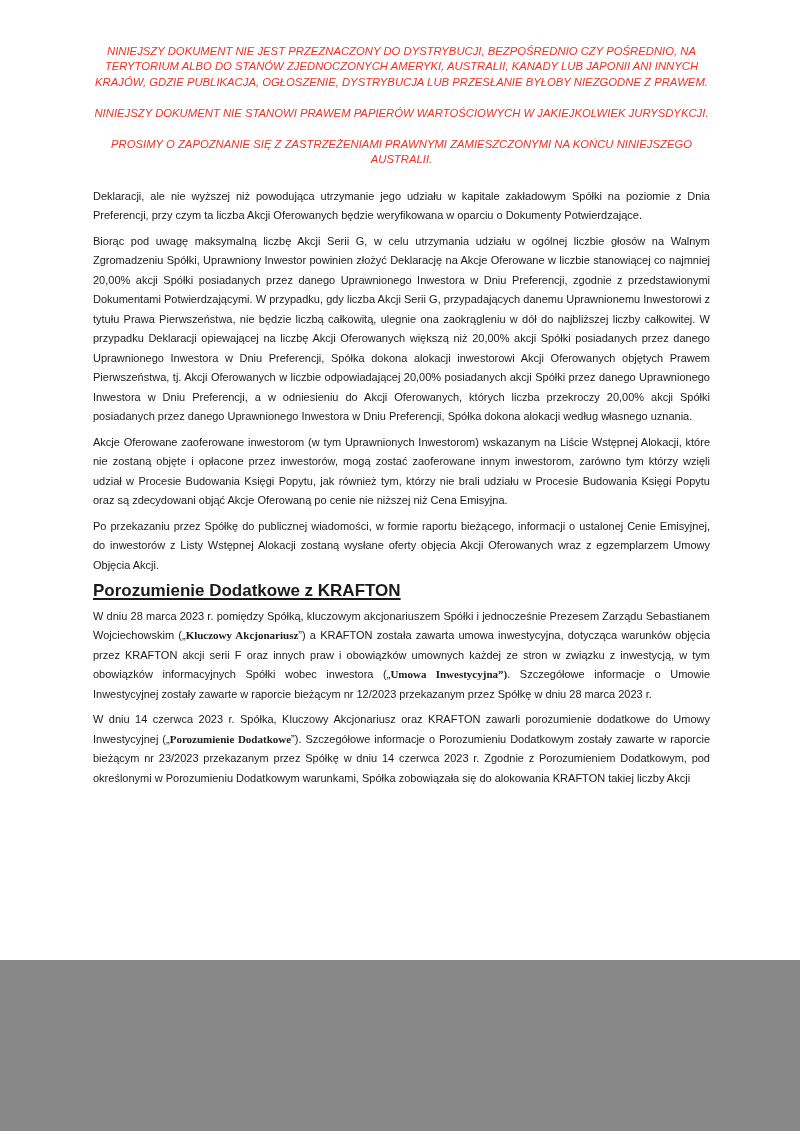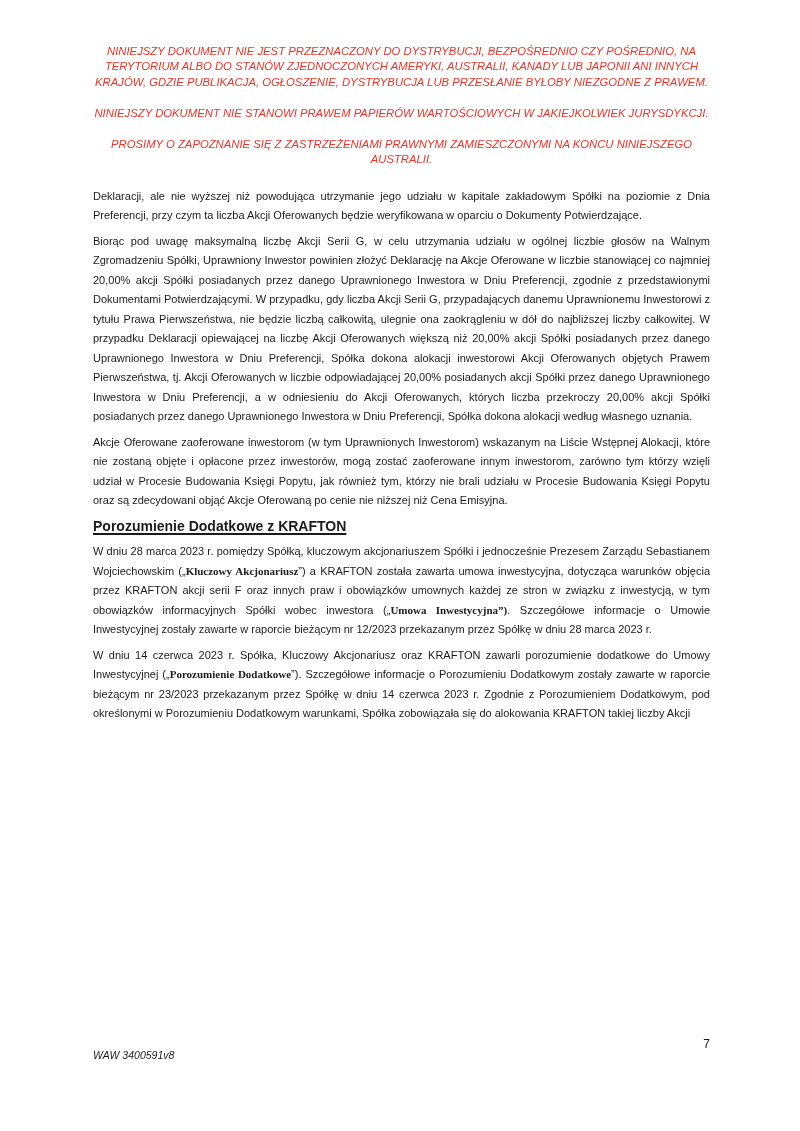--- a/index.html
+++ b/index.html
@@ -4,21 +4,21 @@
 <style>
   :root{
     --disclaimer_red:#ee3227;
     --body_text:#1b1b1b;
     --page_background:#ffffff;
   }
   html,body{margin:0;padding:0;background:#888;}
   .page{
     position:relative;
     width:800px;
-    height:1131px;
+    height:960px;
     margin:0 auto;
     background:var(--page_background);
     box-sizing:border-box;
     padding:44px 90px 0 93px;
     overflow:hidden;
     font-family:"Liberation Sans","DejaVu Sans",sans-serif;
     color:var(--body_text);
   }
   .disclaimer{margin:0 0 2px 0;}
   .disc{
@@ -34,21 +34,21 @@
   .para{
     margin:0 0 6px 0;
     font-size:11px;
     line-height:19.5px;
     text-align:justify;
     text-justify:inter-word;
   }
   .para b{font-weight:bold;font-family:Liberation Serif, serif;}
   .heading{
     margin:2px 0 6px 0;
-    font-size:14px;
+    font-size:17px;
     line-height:19.5px;
     font-weight:bold;
   }
   .heading .underline{
     text-decoration:underline;
     text-decoration-thickness:1.5px;
     text-underline-offset:2px;
   }
   .docref{
     position:absolute;
@@ -76,20 +76,21 @@
   <section class="disclaimer">
     <p class="disc">NINIEJSZY DOKUMENT NIE JEST PRZEZNACZONY DO DYSTRYBUCJI, BEZPOŚREDNIO CZY POŚREDNIO, NA TERYTORIUM ALBO DO STANÓW ZJEDNOCZONYCH AMERYKI, AUSTRALII, KANADY LUB JAPONII ANI INNYCH KRAJÓW, GDZIE PUBLIKACJA, OGŁOSZENIE, DYSTRYBUCJA LUB PRZESŁANIE BYŁOBY NIEZGODNE Z PRAWEM.</p>
     <p class="disc">NINIEJSZY DOKUMENT NIE STANOWI PRAWEM PAPIERÓW WARTOŚCIOWYCH W JAKIEJKOLWIEK JURYSDYKCJI.</p>
     <p class="disc">PROSIMY O ZAPOZNANIE SIĘ Z ZASTRZEŻENIAMI PRAWNYMI ZAMIESZCZONYMI NA KOŃCU NINIEJSZEGO AUSTRALII.</p>
   </section>
 
   <section class="doc-body">
     <p class="para">Deklaracji, ale nie wyższej niż powodująca utrzymanie jego udziału w kapitale zakładowym Spółki na poziomie z Dnia Preferencji, przy czym ta liczba Akcji Oferowanych będzie weryfikowana w oparciu o Dokumenty Potwierdzające.</p>
     <p class="para">Biorąc pod uwagę maksymalną liczbę Akcji Serii G, w celu utrzymania udziału w ogólnej liczbie głosów na Walnym Zgromadzeniu Spółki, Uprawniony Inwestor powinien złożyć Deklarację na Akcje Oferowane w liczbie stanowiącej co najmniej 20,00% akcji Spółki posiadanych przez danego Uprawnionego Inwestora w Dniu Preferencji, zgodnie z przedstawionymi Dokumentami Potwierdzającymi. W przypadku, gdy liczba Akcji Serii G, przypadających danemu Uprawnionemu Inwestorowi z tytułu Prawa Pierwszeństwa, nie będzie liczbą całkowitą, ulegnie ona zaokrągleniu w dół do najbliższej liczby całkowitej. W przypadku Deklaracji opiewającej na liczbę Akcji Oferowanych większą niż 20,00% akcji Spółki posiadanych przez danego Uprawnionego Inwestora w Dniu Preferencji, Spółka dokona alokacji inwestorowi Akcji Oferowanych objętych Prawem Pierwszeństwa, tj. Akcji Oferowanych w liczbie odpowiadającej 20,00% posiadanych akcji Spółki przez danego Uprawnionego Inwestora w Dniu Preferencji, a w odniesieniu do Akcji Oferowanych, których liczba przekroczy 20,00% akcji Spółki posiadanych przez danego Uprawnionego Inwestora w Dniu Preferencji, Spółka dokona alokacji według własnego uznania.</p>
     <p class="para">Akcje Oferowane zaoferowane inwestorom (w tym Uprawnionych Inwestorom) wskazanym na Liście Wstępnej Alokacji, które nie zostaną objęte i opłacone przez inwestorów, mogą zostać zaoferowane innym inwestorom, zarówno tym którzy wzięli udział w Procesie Budowania Księgi Popytu, jak również tym, którzy nie brali udziału w Procesie Budowania Księgi Popytu oraz są zdecydowani objąć Akcje Oferowaną po cenie nie niższej niż Cena Emisyjna.</p>
+    <p class="para">Po przekazaniu przez Spółkę do publicznej wiadomości, w formie raportu bieżącego, informacji o ustalonej Cenie Emisyjnej, do inwestorów z Listy Wstępnej Alokacji zostaną wysłane oferty objęcia Akcji Oferowanych wraz z egzemplarzem Umowy Objęcia Akcji.</p>
 
     <h2 class="heading"><span class="underline">Porozumienie Dodatkowe z KRAFTON</span></h2>
 
     <p class="para"><span>W dniu 28 marca 2023 r. pomiędzy Spółką, kluczowym akcjonariuszem Spółki i jednocześnie Prezesem Zarządu Sebastianem Wojciechowskim („</span><b>Kluczowy Akcjonariusz</b><span>”) a KRAFTON została zawarta umowa inwestycyjna, dotycząca warunków objęcia przez KRAFTON akcji serii F oraz innych praw i obowiązków umownych każdej ze stron w związku z inwestycją, w tym obowiązków informacyjnych Spółki wobec inwestora („</span><b>Umowa Inwestycyjna”)</b><span>. Szczegółowe informacje o Umowie Inwestycyjnej zostały zawarte w raporcie bieżącym nr 12/2023 przekazanym przez Spółkę w dniu 28 marca 2023 r.</span></p>
 
     <p class="para"><span>W dniu 14 czerwca 2023 r. Spółka, Kluczowy Akcjonariusz oraz KRAFTON zawarli porozumienie dodatkowe do Umowy Inwestycyjnej („</span><b>Porozumienie Dodatkowe</b><span>”). Szczegółowe informacje o Porozumieniu Dodatkowym zostały zawarte w raporcie bieżącym nr 23/2023 przekazanym przez Spółkę w dniu 14 czerwca 2023 r. Zgodnie z Porozumieniem Dodatkowym, pod określonymi w Porozumieniu Dodatkowym warunkami, Spółka zobowiązała się do alokowania KRAFTON takiej liczby Akcji</span></p>
   </section>
 
   <span class="docref">WAW 3400591v8</span>
   <span class="pagenum">7</span>

